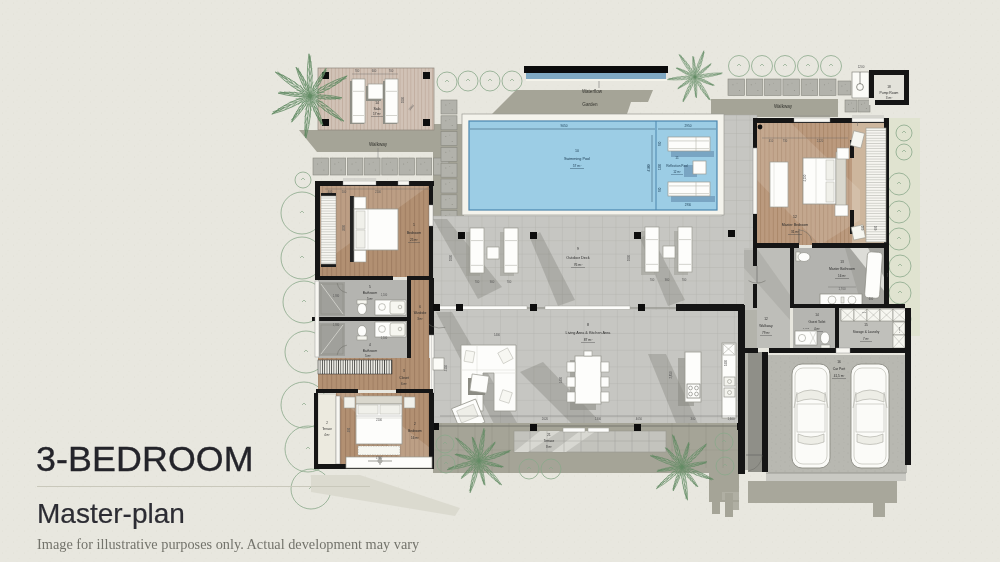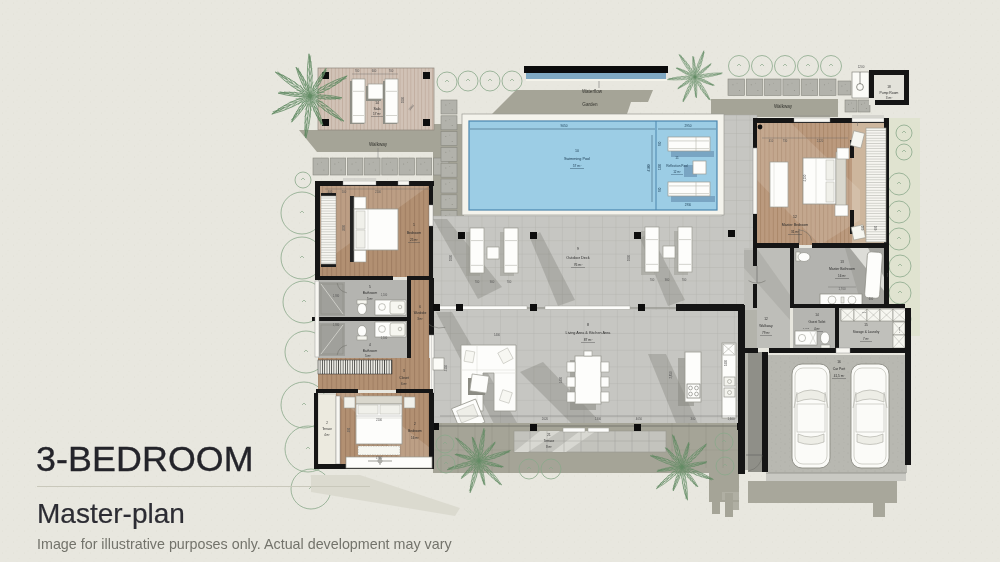--- a/index.html
+++ b/index.html
@@ -1,21 +1,21 @@
 <!DOCTYPE html>
 <html><head>
 <meta charset="utf-8">
 <style>
 html,body{margin:0;padding:0;background:#e8e7df;}
 #page{position:relative;width:1000px;height:562px;overflow:hidden;font-family:"Liberation Sans",sans-serif;background:#e8e7df;}
 #plan{position:absolute;left:0;top:0;}
 .title{position:absolute;left:36px;top:439px;font-size:35.8px;letter-spacing:0.1px;color:#24242a;-webkit-text-stroke:0.35px #24242a;}
 .divider{position:absolute;left:37px;top:486px;width:333px;height:1px;background:#c9c8bb;}
 .subtitle{position:absolute;left:37px;top:498px;font-size:28px;color:#2c2c33;-webkit-text-stroke:0.2px #2c2c33;}
-.caption{position:absolute;left:37px;top:536px;font-size:14.3px;color:#73736b;}
+.caption{position:absolute;left:37px;top:536px;font-size:14.3px;color:#73736b;font-family:Liberation Serif, serif;}
 </style>
 </head>
 <body>
 <div id="page">
 
 <div id="plan"><svg width="1000" height="562" viewBox="0 0 1000 562" font-family="Liberation Sans, sans-serif">
         <defs>
 <pattern id="tile" width="13.4" height="13.4" patternUnits="userSpaceOnUse">
   <rect width="13.4" height="13.4" fill="#c6c6c2"></rect>
   <path d="M13.4,0 V13.4 H0" fill="none" stroke="#aeaea9" stroke-width="0.7"></path>

